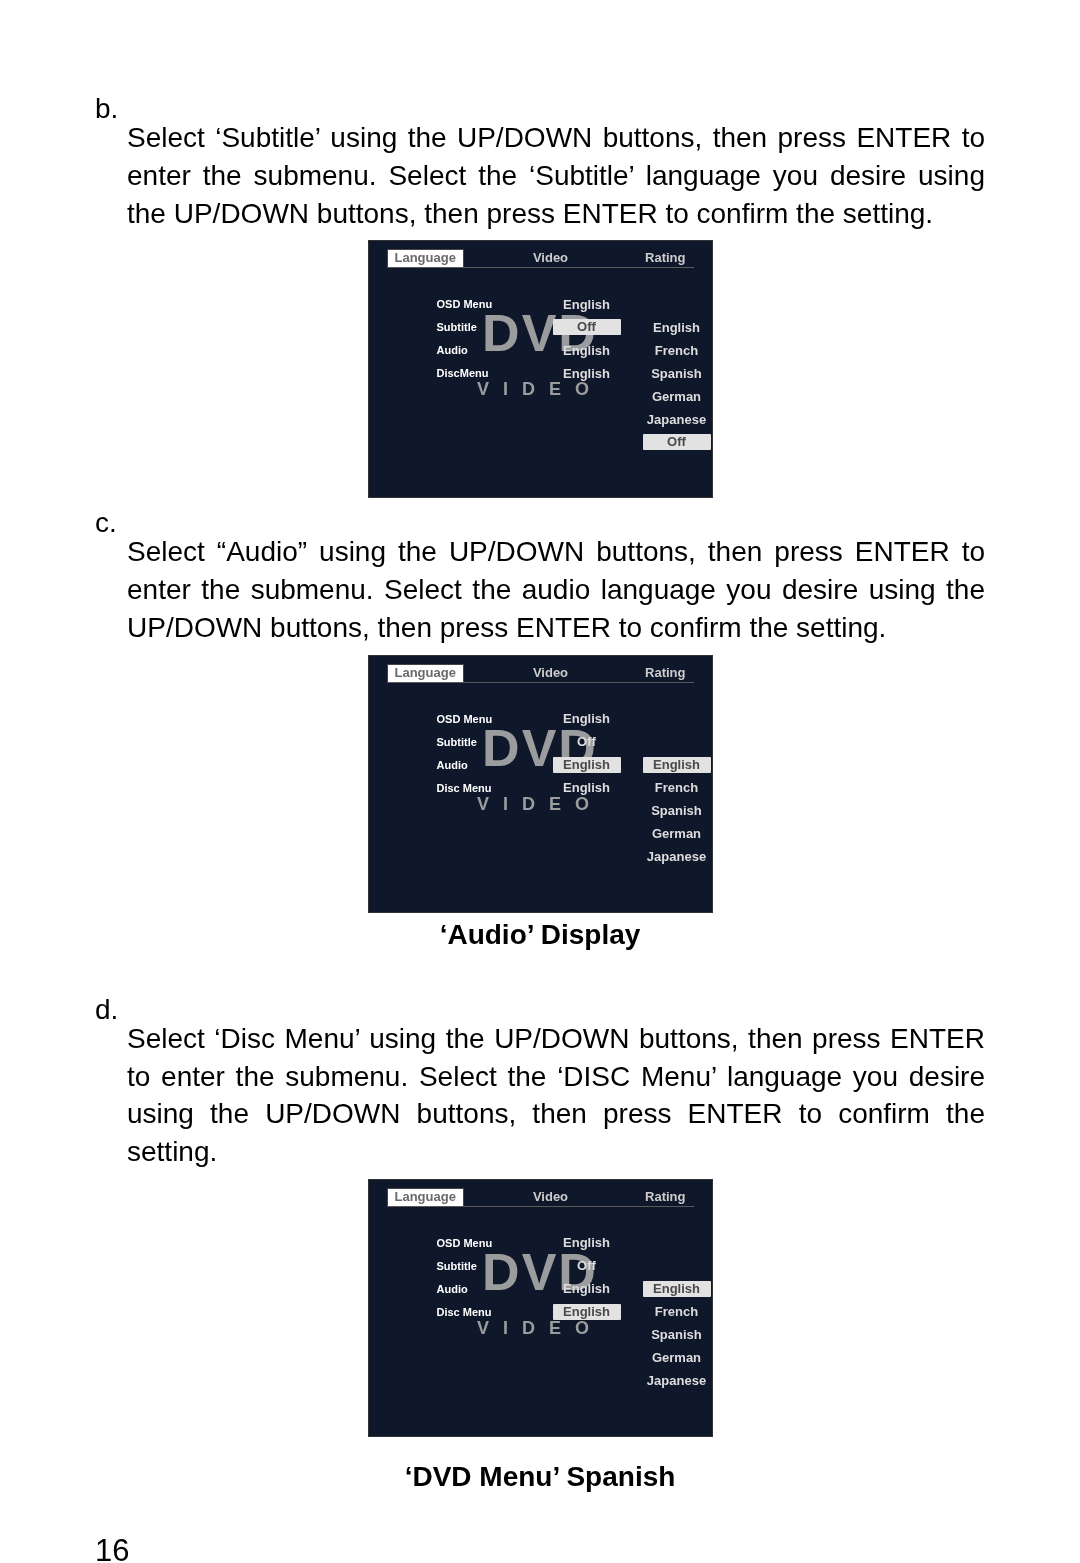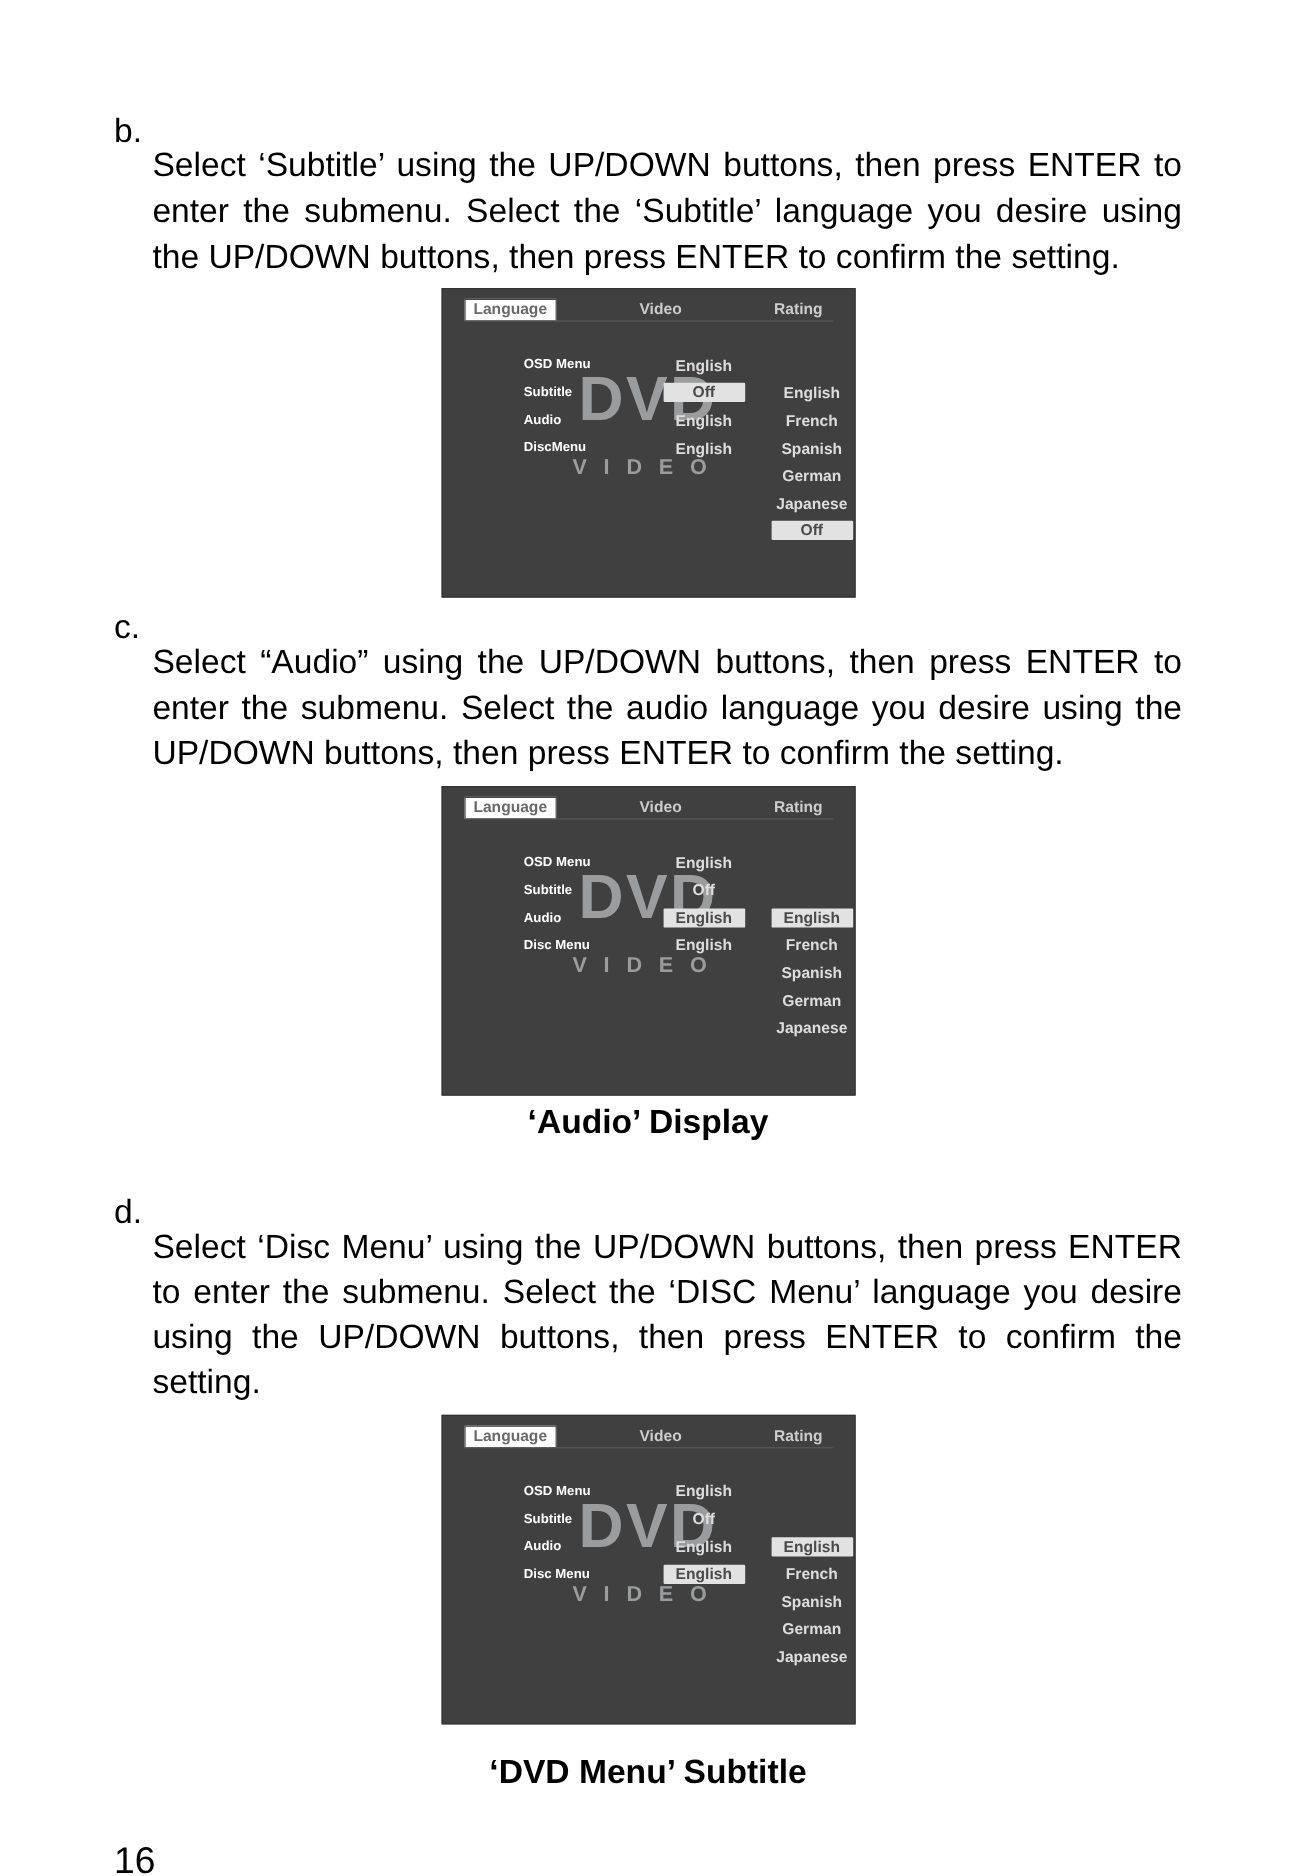--- a/index.html
+++ b/index.html
@@ -32,21 +32,21 @@
     margin-top: 29px;
   }
   .osd-wrap {
     display: flex;
     justify-content: center;
     margin: 4px 0 6px 0;
   }
   .osd {
     width: 345px;
     height: 258px;
-    background: #404040;
+    background: #0f172a;
     border: 1px solid #333;
     position: relative;
     box-sizing: border-box;
     font-family: Arial, Helvetica, sans-serif;
     color: #fff;
     font-size: 13px;
     font-weight: bold;
   }
   .osd-tabs {
     position: absolute;
@@ -316,17 +316,17 @@
         </div>
         <div class="osd-row">
           <span class="osd-col1"></span>
           <span class="osd-col2"></span>
           <span class="osd-col3">Japanese</span>
         </div>
       </div>
     </div>
   </div>
 
-  <div class="caption">‘DVD Menu’ Subtitle</div>
+  <div class="caption">‘DVD Menu’ Spanish</div>
 
   <div class="page-num">16</div>
 
 </div>
 
 </body></html>

